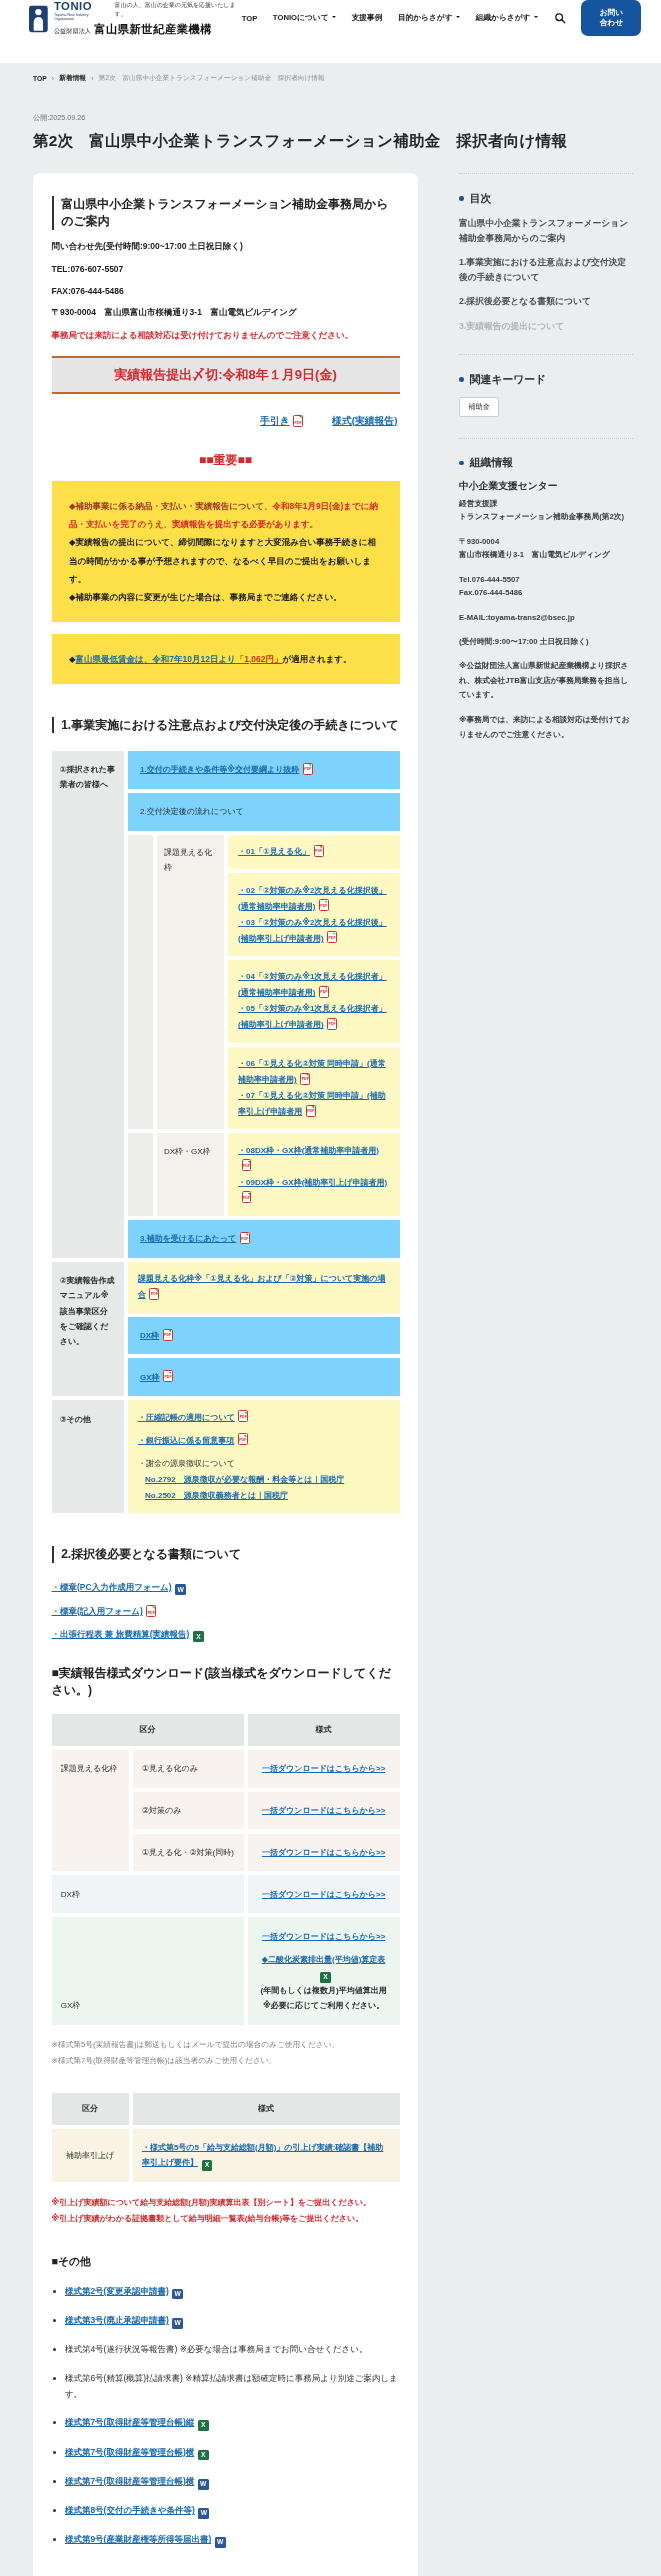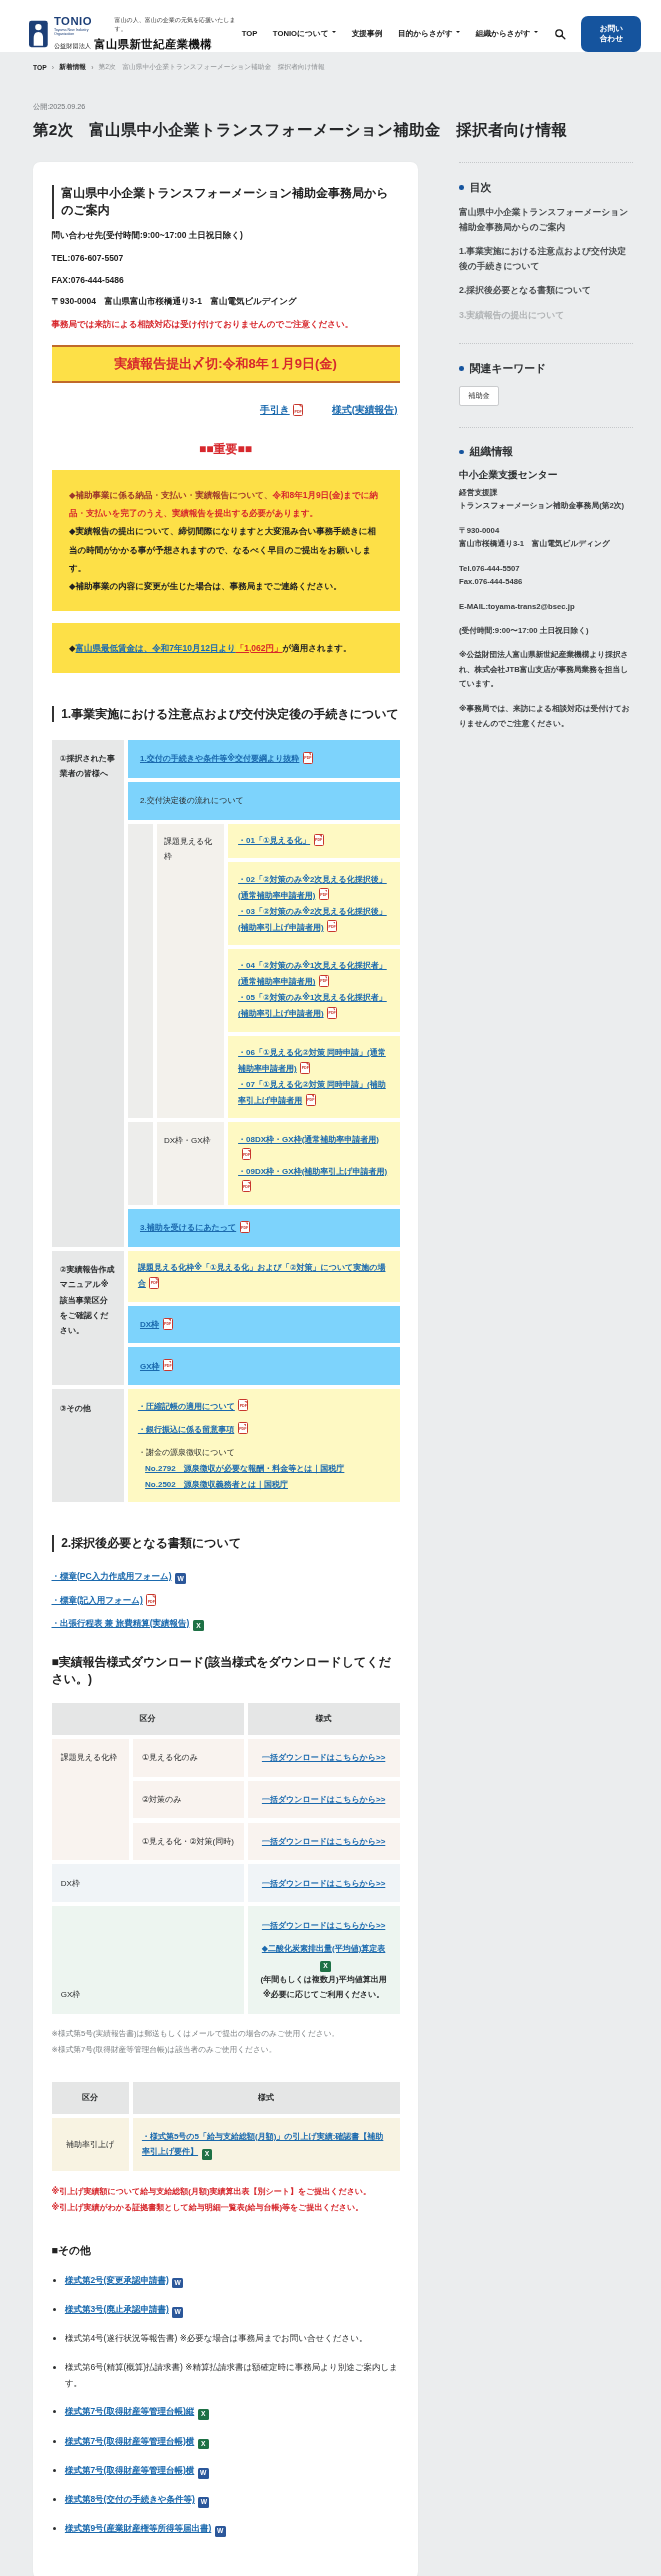--- a/index.html
+++ b/index.html
@@ -6,21 +6,21 @@
   html,body { width:662px; }
   body {
     height:3091px; overflow:hidden;
     background:#ebedee;
     font-family:"Liberation Sans","DejaVu Sans",sans-serif;
     color:#2b2d2e;
   }
   a { cursor:pointer; }
 
   
-  .site-header { background:#fff; height:52px; display:flex; align-items:flex-end; padding:0 20.6px 0 29px; }
+  .site-header { background:#fff; height:63px; display:flex; align-items:flex-start; padding:0 20.6px 0 29px; }
   .logo-wrap { display:flex; align-items:center; gap:6.2px; }
   .logo-txt .row1 { display:flex; align-items:flex-end; gap:7.2px; }
   .logo-acr { font-size:11.3px; font-weight:bold; color:#1d3f77; letter-spacing:0.5px; }
   .logo-sub { font-size:3.6px; color:#1d3f77; margin-top:0.5px; }
   .logo-tag { font-size:6px; color:#333; padding-bottom:1.5px; }
   .logo-org { margin-top:1.5px; display:flex; align-items:flex-end; gap:3.1px; }
   .logo-org .pref { font-size:6.2px; color:#222; padding-bottom:1px; }
   .logo-org .name { font-size:11.3px; font-weight:bold; color:#111; letter-spacing:0.5px;font-family:Liberation Mono, monospace; }
   .site-nav { margin-left:auto; display:flex; align-items:center; gap:15.5px; }
   .nav-item { font-size:7.7px; font-weight:bold; color:#1c1c1c; text-decoration:none; white-space:nowrap; }
@@ -41,21 +41,21 @@
   
   .content-row { display:flex; align-items:flex-start; gap:41px; padding:0 29px 0 33px; margin-top:20.6px; }
   .main-col { width:385px; flex:none; }
   .side-col { flex:1; min-width:155px; }
 
   
   .card { background:#fff; border-radius:7.2px; padding:23px 18.5px 29px; box-shadow:0 0.5px 1.5px rgba(0,0,0,.05); }
   .sec-head { font-size:12px; font-weight:bold; color:#222; border-left:2.6px solid #333; padding-left:7.7px; line-height:1.4; }
   .contact-line { font-size:8.5px; font-weight:600; color:#222; margin-top:11.3px; }
   .warn-red { font-size:8.5px; font-weight:bold; color:#d7282d; margin-top:11.3px; }
-  .deadline-band { margin-top:13.4px; background:#fde047; border-top:2.6px solid #c06a2a; border-bottom:2.6px solid #c06a2a; padding:8.2px 5.2px; text-align:center; }
+  .deadline-band { margin-top:13.4px; background:#e5e5e5; border-top:2.6px solid #c06a2a; border-bottom:2.6px solid #c06a2a; padding:8.2px 5.2px; text-align:center; }
   .deadline-band span { font-size:13px; font-weight:bold; color:#d7282d; }
   .dl-links { margin-top:20.6px; display:flex; justify-content:flex-end; gap:29px; align-items:center; padding-right:2.1px; }
   .dl-links a { font-size:9.8px; font-weight:bold; color:#1b6aae; text-decoration:underline; }
   .imp-title { margin-top:24px; text-align:center; font-size:12px; font-weight:bold; color:#d7282d; }
   .cream-box { background:#fde047; margin-top:12.4px; padding:15.5px 17.5px; font-size:8.5px; font-weight:bold; line-height:2.15; color:#222; }
   .lead-darkred { color:#9d382b; }
   .emph-red { color:#d7282d; }
   .mw-link { color:#1b6aae; text-decoration:underline; }
   .mw-hl { color:#d7282d; background:#ffe83d; text-decoration:underline; }
 

